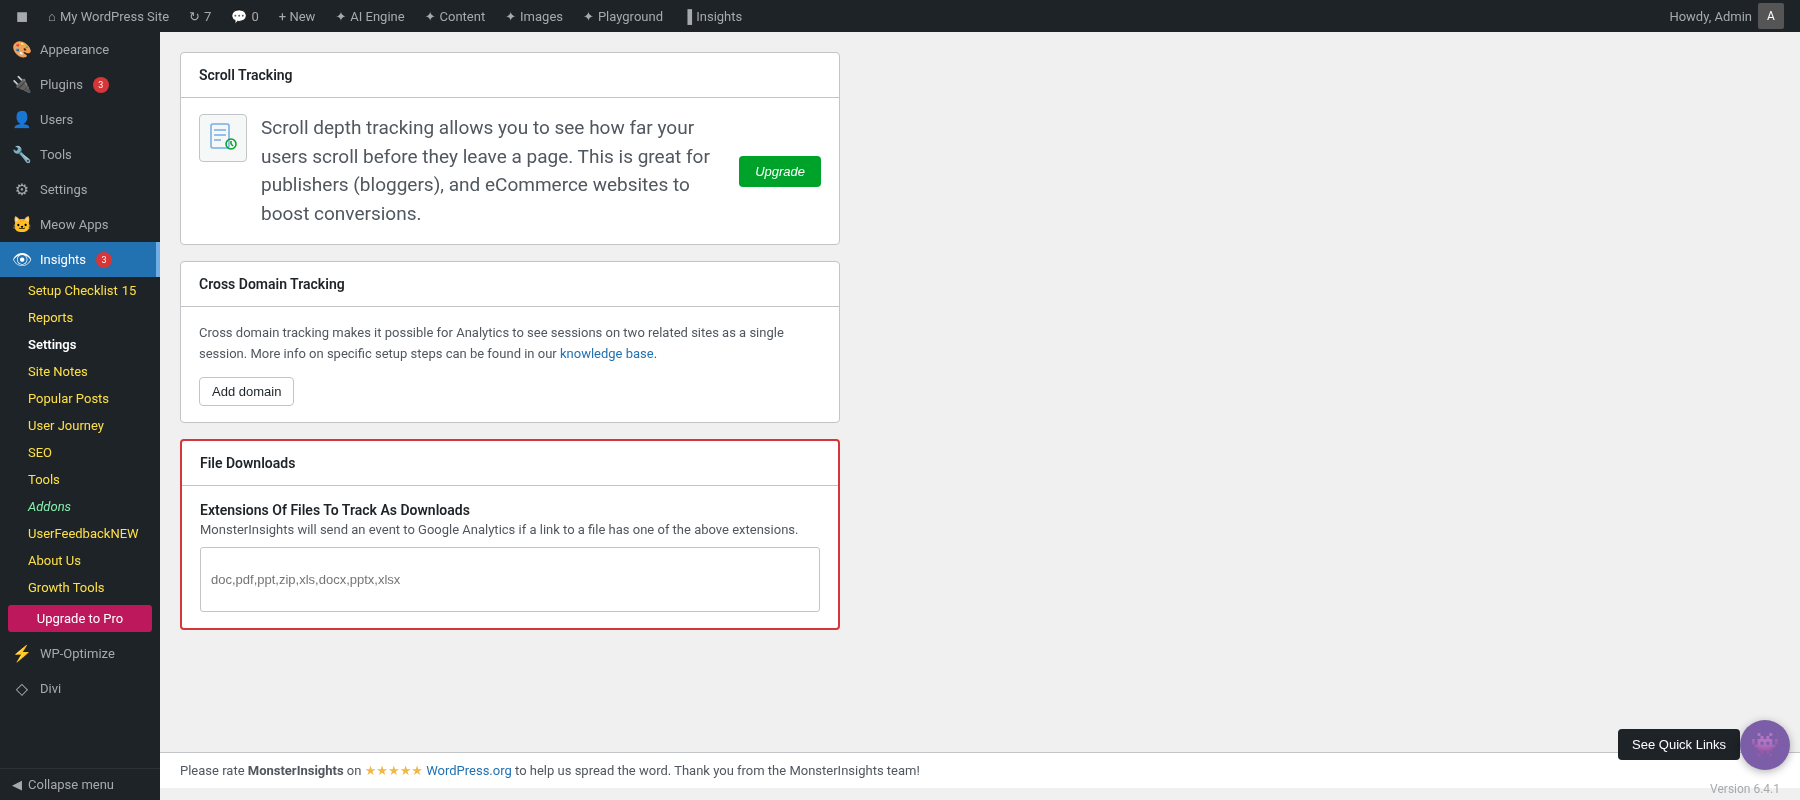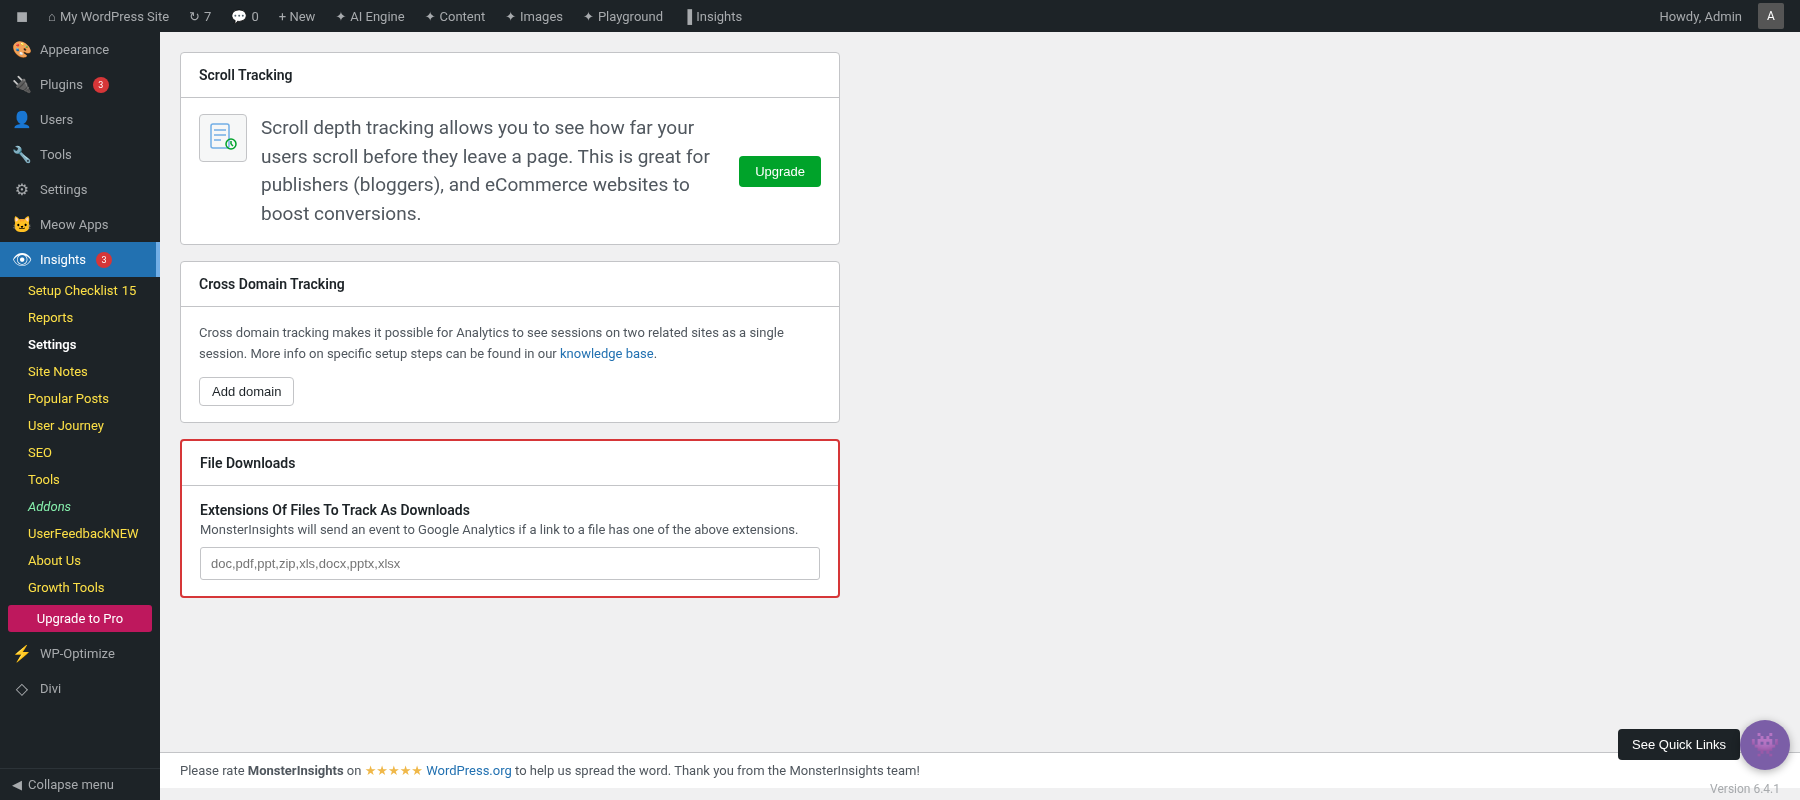--- a/index.html
+++ b/index.html
@@ -13,21 +13,21 @@
       display: flex;
       align-items: center;
       padding: 0 8px;
       flex-shrink: 0;
       gap: 4px;
     }
     .adminbar-item {
       display: flex; align-items: center; gap: 4px; padding: 0 8px; height: 32px; color: #a7aaad; font-size: 13px; cursor: pointer; white-space: nowrap;
     }
     .adminbar-logo { color: #a7aaad; font-size: 20px; padding: 0 8px; }
-    .adminbar-right { margin-left: auto; color: #a7aaad; font-size: 13px; display: flex; align-items: center; gap: 16px; padding-right: 8px; }
+    .adminbar-right { margin-left: auto; color: #a7aaad; font-size: 13px; display: flex; align-items: center; gap: 6px; padding-right: 8px; }
 
     
     #main-layout {
       display: flex;
       flex: 1;
       overflow: hidden;
     }
 
     
     #sidebar {
@@ -123,20 +123,21 @@
     .upgrade-btn {
       background: #00a32a;
       color: #fff;
       border: none;
       border-radius: 4px;
       padding: 8px 16px;
       font-size: 13px;
       cursor: pointer;
       white-space: nowrap;
       align-self: center;
+      font-style: italic;
     }
 
     
     .cross-domain-text { font-size: 13px; color: #50575e; line-height: 1.6; margin-bottom: 12px; }
     .cross-domain-text a { color: #2271b1; text-decoration: none; }
     .add-domain-btn {
       background: #fff;
       border: 1px solid #c3c4c7;
       border-radius: 4px;
       padding: 6px 12px;
@@ -146,21 +147,21 @@
     }
 
     
     .settings-panel.highlighted {
       border: 2px solid #d63638;
     }
     .file-ext-input {
       width: 100%;
       border: 1px solid #c3c4c7;
       border-radius: 3px;
-      padding: 8px 10px;
+      padding: 24px 10px;
       font-size: 13px;
       color: #737373;
       background: #fff;
     }
     .extensions-label { font-size: 14px; font-weight: 600; margin-bottom: 4px; color: #1d2327; }
     .extensions-sublabel { font-size: 13px; color: #50575e; margin-bottom: 10px; }
 
     
     #footer-bar {
       background: #fff;

